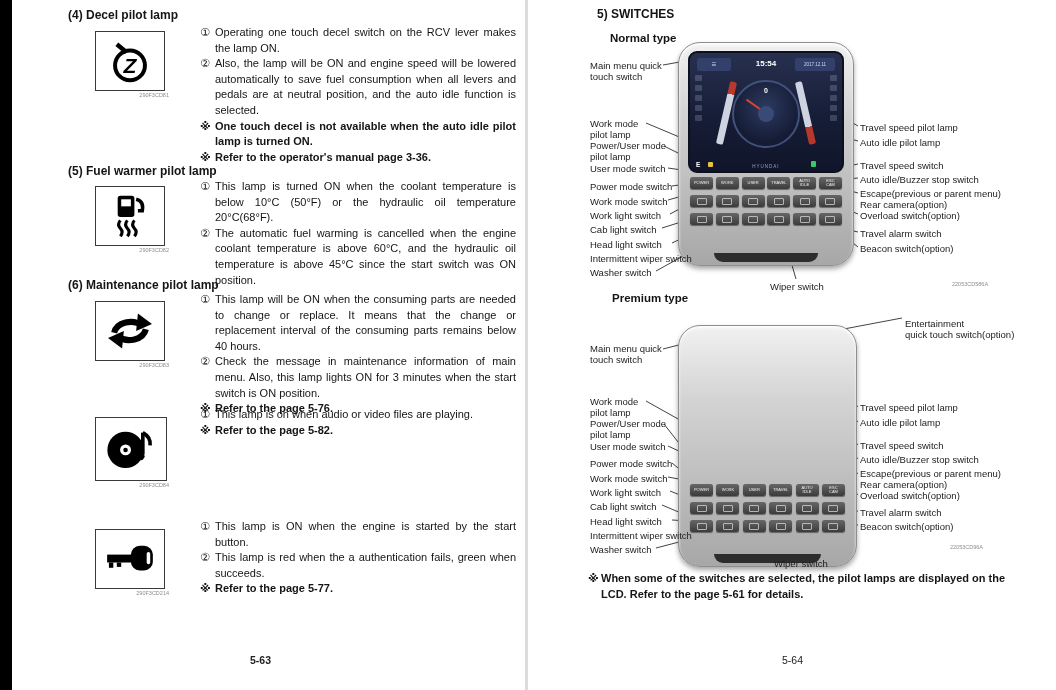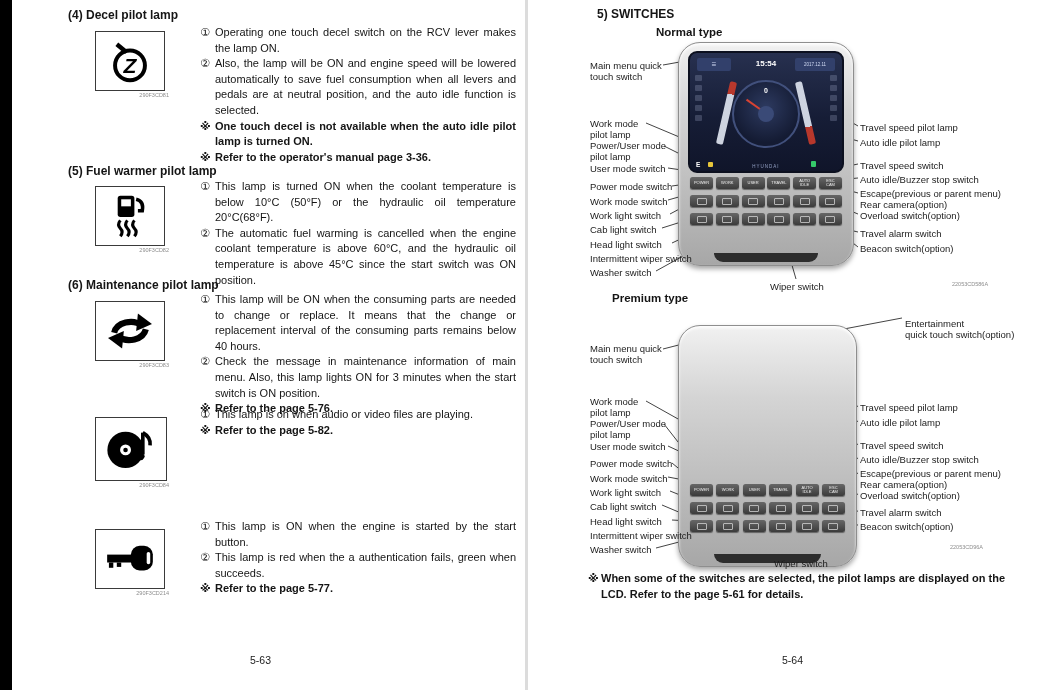--- a/index.html
+++ b/index.html
@@ -230,27 +230,27 @@
     <div class="item">
         <span class="marker">②</span>
         <span class="itext">This lamp is red when the a authentication fails, green when succeeds.</span>
       </div>
     <div class="item bold">
         <span class="marker">※</span>
         <span class="itext">Refer to the page 5-77.</span>
       </div>
   </div>
 
-  <div class="footer" style="left:238px;bottom:24px;">5-63</div>
+  <div class="footer" style="left:238px;bottom:24px;font-weight:bold;">5-63</div>
 </div>
 
 <div class="page" id="page-right">
 
   <div class="rp-head">5) SWITCHES</div>
-  <div class="rp-sub" style="left:80px;top:26px;margin-left:46px;">Normal type</div>
+  <div class="rp-sub" style="left:80px;top:32px;">Normal type</div>
 
   <div class="diagram" id="diag-normal">
     <svg class="lines">
       <line x1="103" y1="25" x2="142" y2="18"></line>
       <line x1="86" y1="83" x2="155" y2="112"></line>
       <line x1="104" y1="106" x2="136" y2="122"></line>
       <line x1="108" y1="128" x2="190" y2="140"></line>
       <line x1="112" y1="146" x2="140" y2="142"></line>
       <line x1="108" y1="160" x2="165" y2="144"></line>
       <line x1="110" y1="174" x2="140" y2="158"></line>

